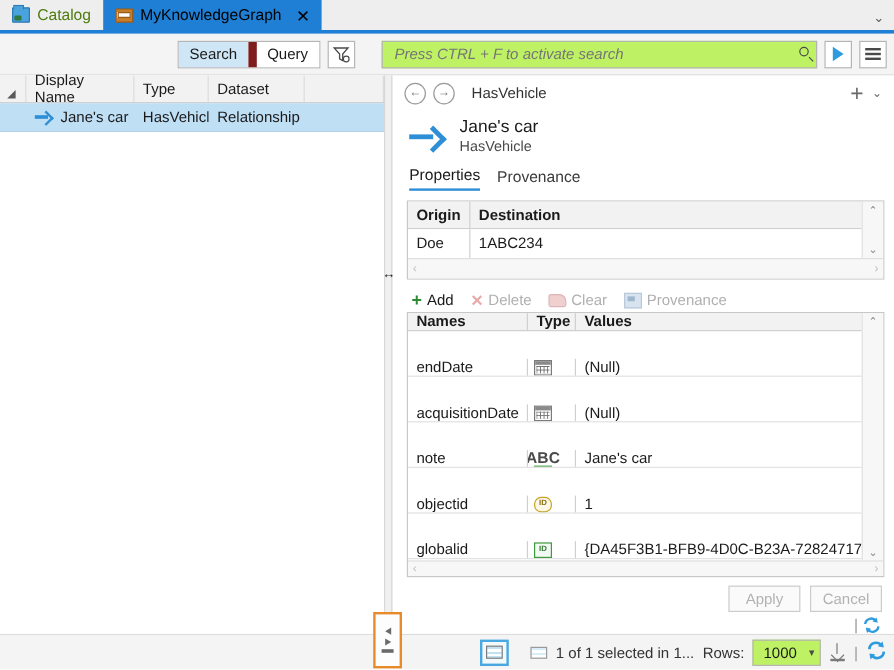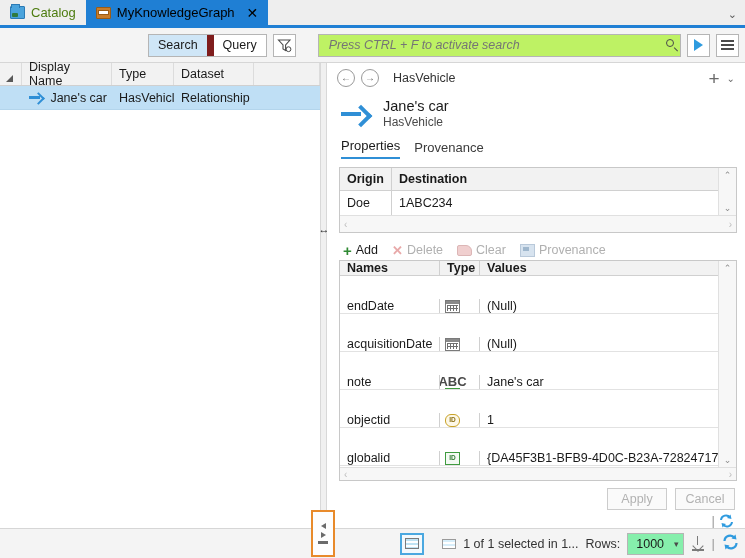--- a/index.html
+++ b/index.html
@@ -228,21 +228,21 @@
     width:24px;height:22px;border:1px solid #9a9a9a;background:#fff;box-sizing:border-box;
     display:flex;align-items:center;justify-content:center;
   }
   .viewbtn.sel{border:2px solid #4aa8e0;background:#f2f9fd;}
   .tablemini{width:14px;height:11px;border:1.3px solid #7a7a7a;box-sizing:border-box;
     background:repeating-linear-gradient(to bottom,#bfe3f3 0 2px,#ffffff 2px 4px);}
   .tablemini2{width:14px;height:10px;border:1.3px solid #9a9a9a;box-sizing:border-box;
     background:repeating-linear-gradient(to bottom,#d7eefa 0 2px,#ffffff 2px 4px);}
   .stext{font-size:12.5px;color:#333;white-space:nowrap;}
   .rowsel{
-    display:flex;align-items:center;height:22px;border:1px solid #b5b5b5;background:#86efac;
+    display:flex;align-items:center;height:22px;border:1px solid #b5b5b5;background:#bef264;
     padding:0 4px 0 8px;gap:10px;box-sizing:border-box;
   }
   .rowsel .val{font-size:12.5px;color:#1a1a1a;}
   .rowsel .cv{font-size:9px;color:#4a4a4a;}
   .dl{width:14px;height:15px;position:relative;}
   .dl:before{content:"";position:absolute;left:6px;top:0;width:1.6px;height:9px;background:#7a7a7a;}
   .dl:after{content:"";position:absolute;left:3px;top:6px;width:7px;height:7px;
     border-left:1.6px solid #7a7a7a;border-bottom:1.6px solid #7a7a7a;transform:rotate(-45deg);}
   .dl-base{position:absolute;left:1px;bottom:0;width:12px;height:1.6px;background:#7a7a7a;}
 

